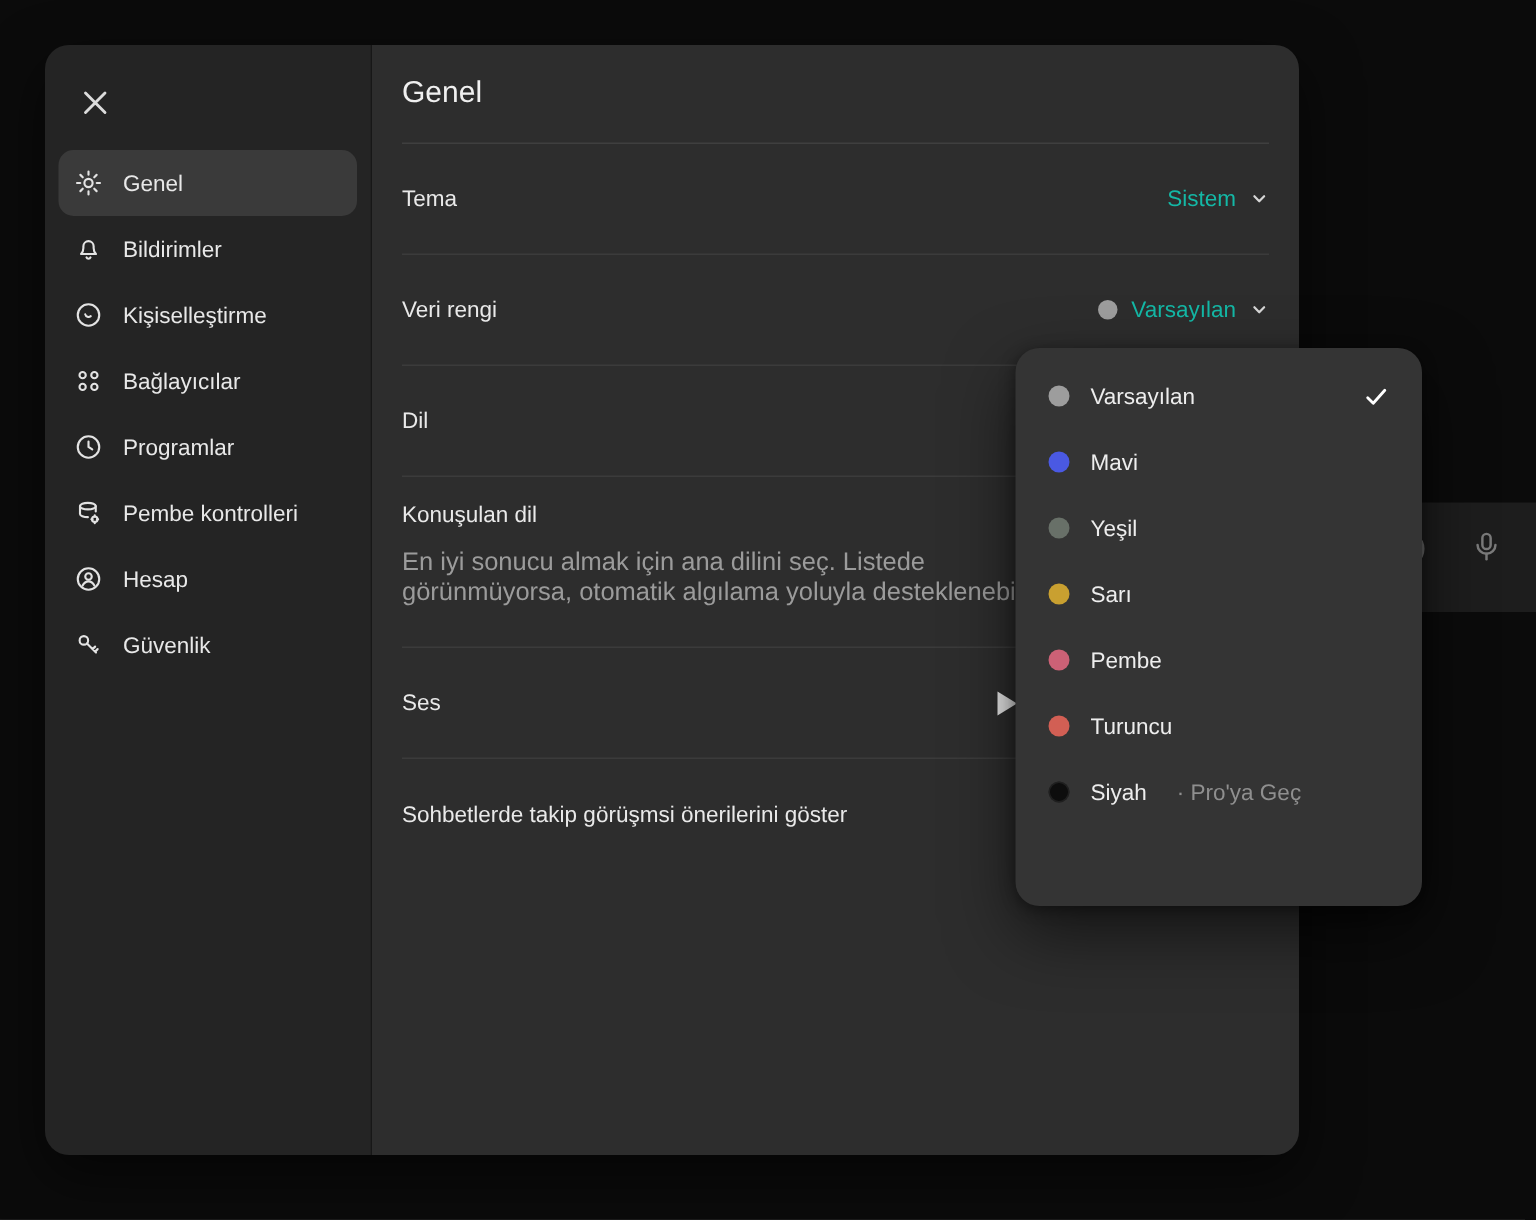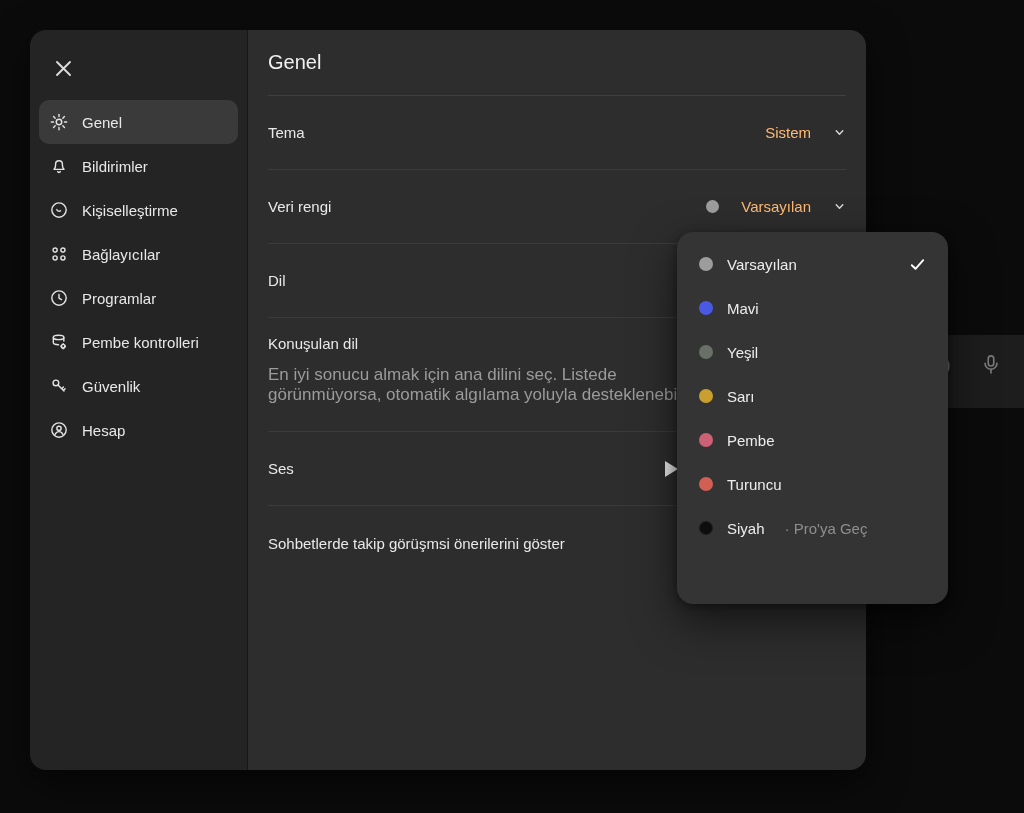--- a/index.html
+++ b/index.html
@@ -56,21 +56,21 @@
     padding:0 20px;position:relative;
   }
   .mhead{height:66px;display:flex;align-items:center;border-bottom:1px solid rgba(255,255,255,0.09);}
   .mtitle{font-size:20px;font-weight:500;color:#f0f0f0;}
   .row{
     height:74px;display:flex;align-items:center;justify-content:space-between;
     border-bottom:1px solid var(--div);position:relative;text-align:right;
   }
   .row.no-div{border-bottom:none;}
   .rlabel{font-size:15px;color:#e9e9e9;}
-  .rvalue{display:flex;align-items:center;gap:22px;font-size:15px;color:#fdba74;cursor:pointer;}
+  .rvalue{display:flex;align-items:center;gap:9px;font-size:15px;color:#14b8a6;cursor:pointer;}
   .desc-block{padding:17px 0 0;height:114px;border-bottom:1px solid var(--div);}
   .desc{margin-top:12px;font-size:17px;line-height:20px;color:var(--txt-dim);max-width:450px;}
   .dot{width:13px;height:13px;border-radius:50%;flex:none;}
   .play{
     position:absolute;left:397px;top:50%;margin-top:-8px;
     width:0;height:0;border-top:8px solid transparent;border-bottom:8px solid transparent;
     border-left:13px solid #e9e9e9;cursor:pointer;
   }
   
   .menu{
@@ -168,35 +168,35 @@
             <path d="M5.2 6.5v6.2c0 1.4 2.8 2.6 6.3 2.6M17.8 6.5v4.3"></path>
             <circle cx="17" cy="17" r="2.2"></circle>
             <path d="M17 13.9v1M17 19.1v1M14.3 17h1M18.7 17h1"></path>
           </svg>
         </span>
         <span class="nlabel">Pembe kontrolleri</span>
       </div>
       <div class="nav-item">
         <span class="nicon">
           <svg width="20" height="20" viewBox="0 0 24 24" fill="none" stroke="#e3e3e3" stroke-width="1.7" stroke-linecap="round">
-            <circle cx="8.3" cy="8.3" r="3.4"></circle>
-            <path d="M10.8 10.8 18 18M15.3 15.3l2-2M17.3 17.3l2-2"></path>
-          </svg>
-        </span>
-        <span class="nlabel">Güvenlik</span>
-      </div>
-      <div class="nav-item">
-        <span class="nicon">
-          <svg width="20" height="20" viewBox="0 0 24 24" fill="none" stroke="#e3e3e3" stroke-width="1.7" stroke-linecap="round">
             <circle cx="12" cy="12" r="8.6"></circle>
             <circle cx="12" cy="10" r="2.6"></circle>
             <path d="M7.3 17.2c1.1-2.2 2.8-3.3 4.7-3.3s3.6 1.1 4.7 3.3"></path>
           </svg>
         </span>
         <span class="nlabel">Hesap</span>
+      </div>
+      <div class="nav-item">
+        <span class="nicon">
+          <svg width="20" height="20" viewBox="0 0 24 24" fill="none" stroke="#e3e3e3" stroke-width="1.7" stroke-linecap="round">
+            <circle cx="8.3" cy="8.3" r="3.4"></circle>
+            <path d="M10.8 10.8 18 18M15.3 15.3l2-2M17.3 17.3l2-2"></path>
+          </svg>
+        </span>
+        <span class="nlabel">Güvenlik</span>
       </div>
     </nav>
   </aside>
 
   <section class="main">
     <div class="mhead">
       <span class="mtitle">Genel</span>
     </div>
 
     <div class="row">

